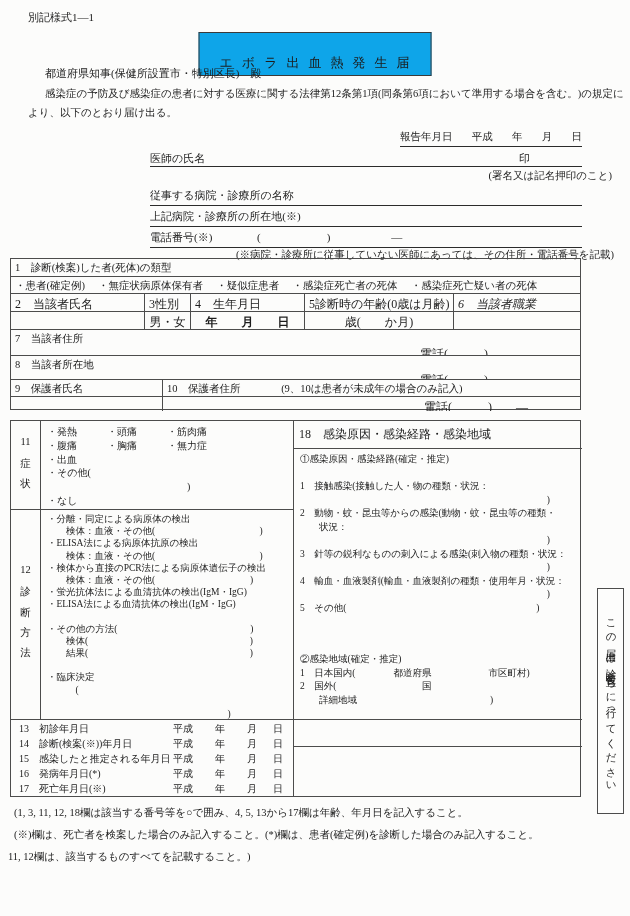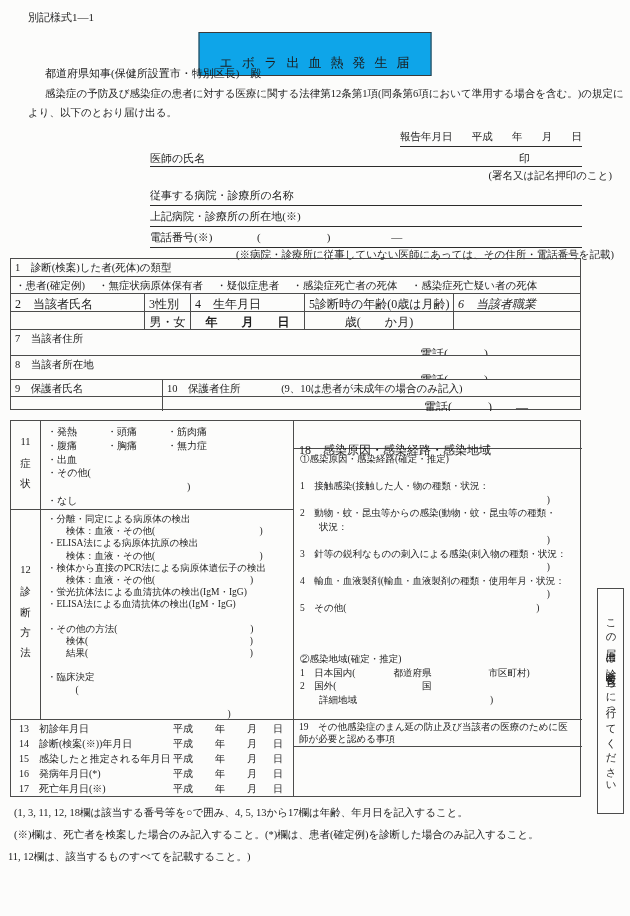--- a/index.html
+++ b/index.html
@@ -210,42 +210,41 @@
     </div>
     <div class="date-row">
       <span class="lbl">17　死亡年月日(※)</span>
       <span class="era">平成</span>
       <span class="yy">年</span>
       <span class="mm">月</span>
       <span class="dd">日</span>
     </div>
   </div>
 
-  <div class="t2cell fs10" style="left:282px; top:16px; width:289px; height:27px; padding:5px 6px;">18　感染原因・感染経路・感染地域</div>
+  <div class="t2cell fs10" style="left:282px; top:0; width:289px; height:27px; padding:5px 6px;">18　感染原因・感染経路・感染地域</div>
   <div class="t2cell" style="left:282px; top:27px; width:289px; height:271px; padding:5px 7px;">
     <div class="inf-line">①感染原因・感染経路(確定・推定)</div>
     <div class="inf-line"></div>
     <div class="inf-line">1　接触感染(接触した人・物の種類・状況：</div>
     <div class="inf-line r">)</div>
     <div class="inf-line">2　動物・蚊・昆虫等からの感染(動物・蚊・昆虫等の種類・</div>
     <div class="inf-line">　　状況：</div>
     <div class="inf-line r">)</div>
     <div class="inf-line">3　針等の鋭利なものの刺入による感染(刺入物の種類・状況：</div>
     <div class="inf-line r">)</div>
     <div class="inf-line">4　輸血・血液製剤(輸血・血液製剤の種類・使用年月・状況：</div>
     <div class="inf-line r">)</div>
     <div class="inf-line">5　その他(　　　　　　　　　　　　　　　　　　　　)</div>
     <div class="spacer-lg"></div>
     <div class="inf-line">②感染地域(確定・推定)</div>
     <div class="inf-line">1　日本国内(　　　　都道府県　　　　　　市区町村)</div>
     <div class="inf-line">2　国外(　　　　　　　　　国</div>
     <div class="inf-line">　　詳細地域　　　　　　　　　　　　　　)</div>
   </div>
 
-  <div class="t2cell" style="left:282px; top:298px; width:289px; height:27px; padding:2px 6px; font-size:9.5px; line-height:12px; white-space:normal;">19　その他感染症のまん延の防止及び当該者の医療のために医師が必要と認める事項</div>
   <div class="t2cell" style="left:282px; top:325px; width:289px; height:49.6px;"></div>
 </div>
 
 <div class="sidebox">
   <span>この届出は診断後直ちに行ってください</span>
 </div>
 
 <div class="abs fs105" style="left:14px; top:806px;">(1, 3, 11, 12, 18欄は該当する番号等を○で囲み、4, 5, 13から17欄は年齢、年月日を記入すること。</div>
 <div class="abs fs105" style="left:14px; top:828px;">(※)欄は、死亡者を検案した場合のみ記入すること。(*)欄は、患者(確定例)を診断した場合のみ記入すること。</div>
 <div class="abs fs105" style="left:8px; top:850px;">11, 12欄は、該当するものすべてを記載すること。)</div>

